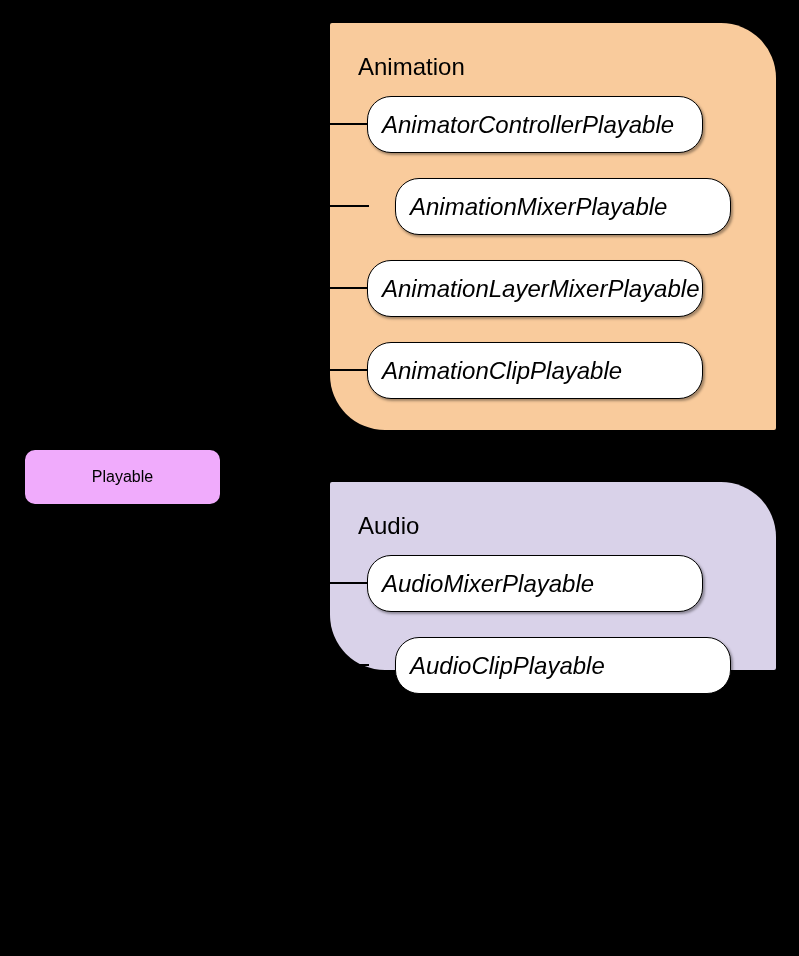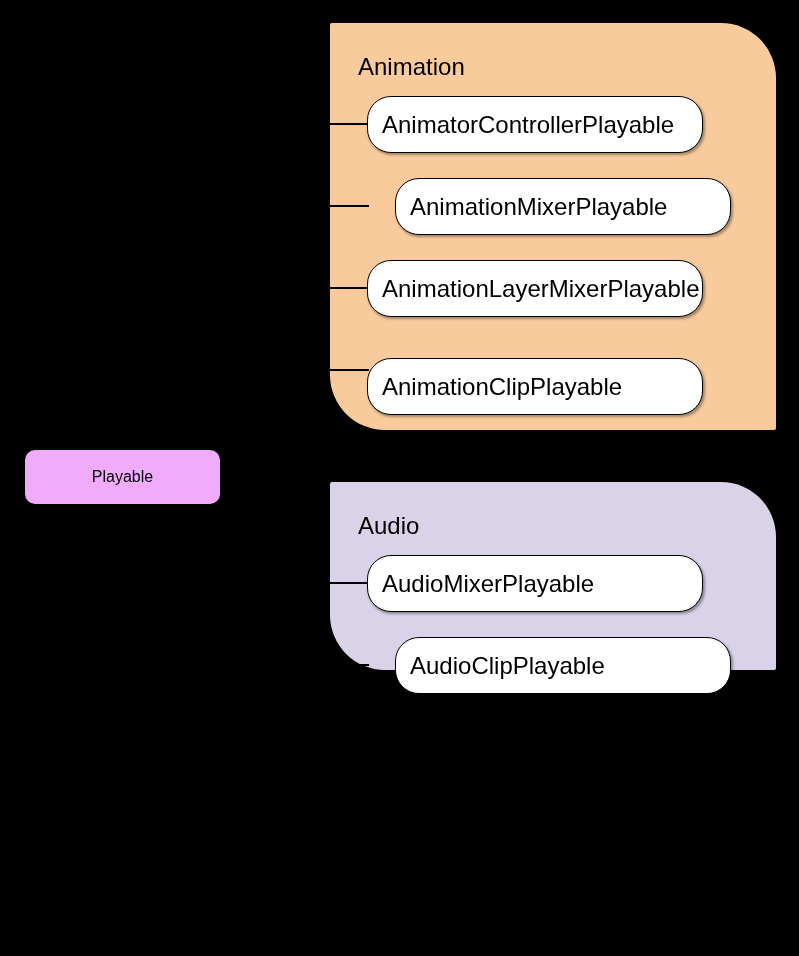--- a/index.html
+++ b/index.html
@@ -42,25 +42,26 @@
     position: absolute;
     left: 37px;
     width: 336px; height: 57px;
     background: #fff;
     border: 1.5px solid #000;
     border-radius: 24px;
     display: flex; align-items: center;
     padding-left: 14px;
     font-size: 24px;
     box-shadow: 1.5px 2px 2.5px rgba(0,0,0,0.35);
+    font-style: italic;
   }
   .row1 { top: 73px; }
   .row2 { top: 155px; margin-left: 28px; }
   .row3 { top: 237px; }
-  .row4 { top: 335px; }
+  .row4 { top: 319px; }
   .connector {
     position: absolute;
     left: 0;
     width: 39px; height: 2px;
     background: #000;
   }
   .crow1 { top: 100px; }
   .crow2 { top: 182px; }
   .crow3 { top: 264px; }
   .crow4 { top: 346px; }

